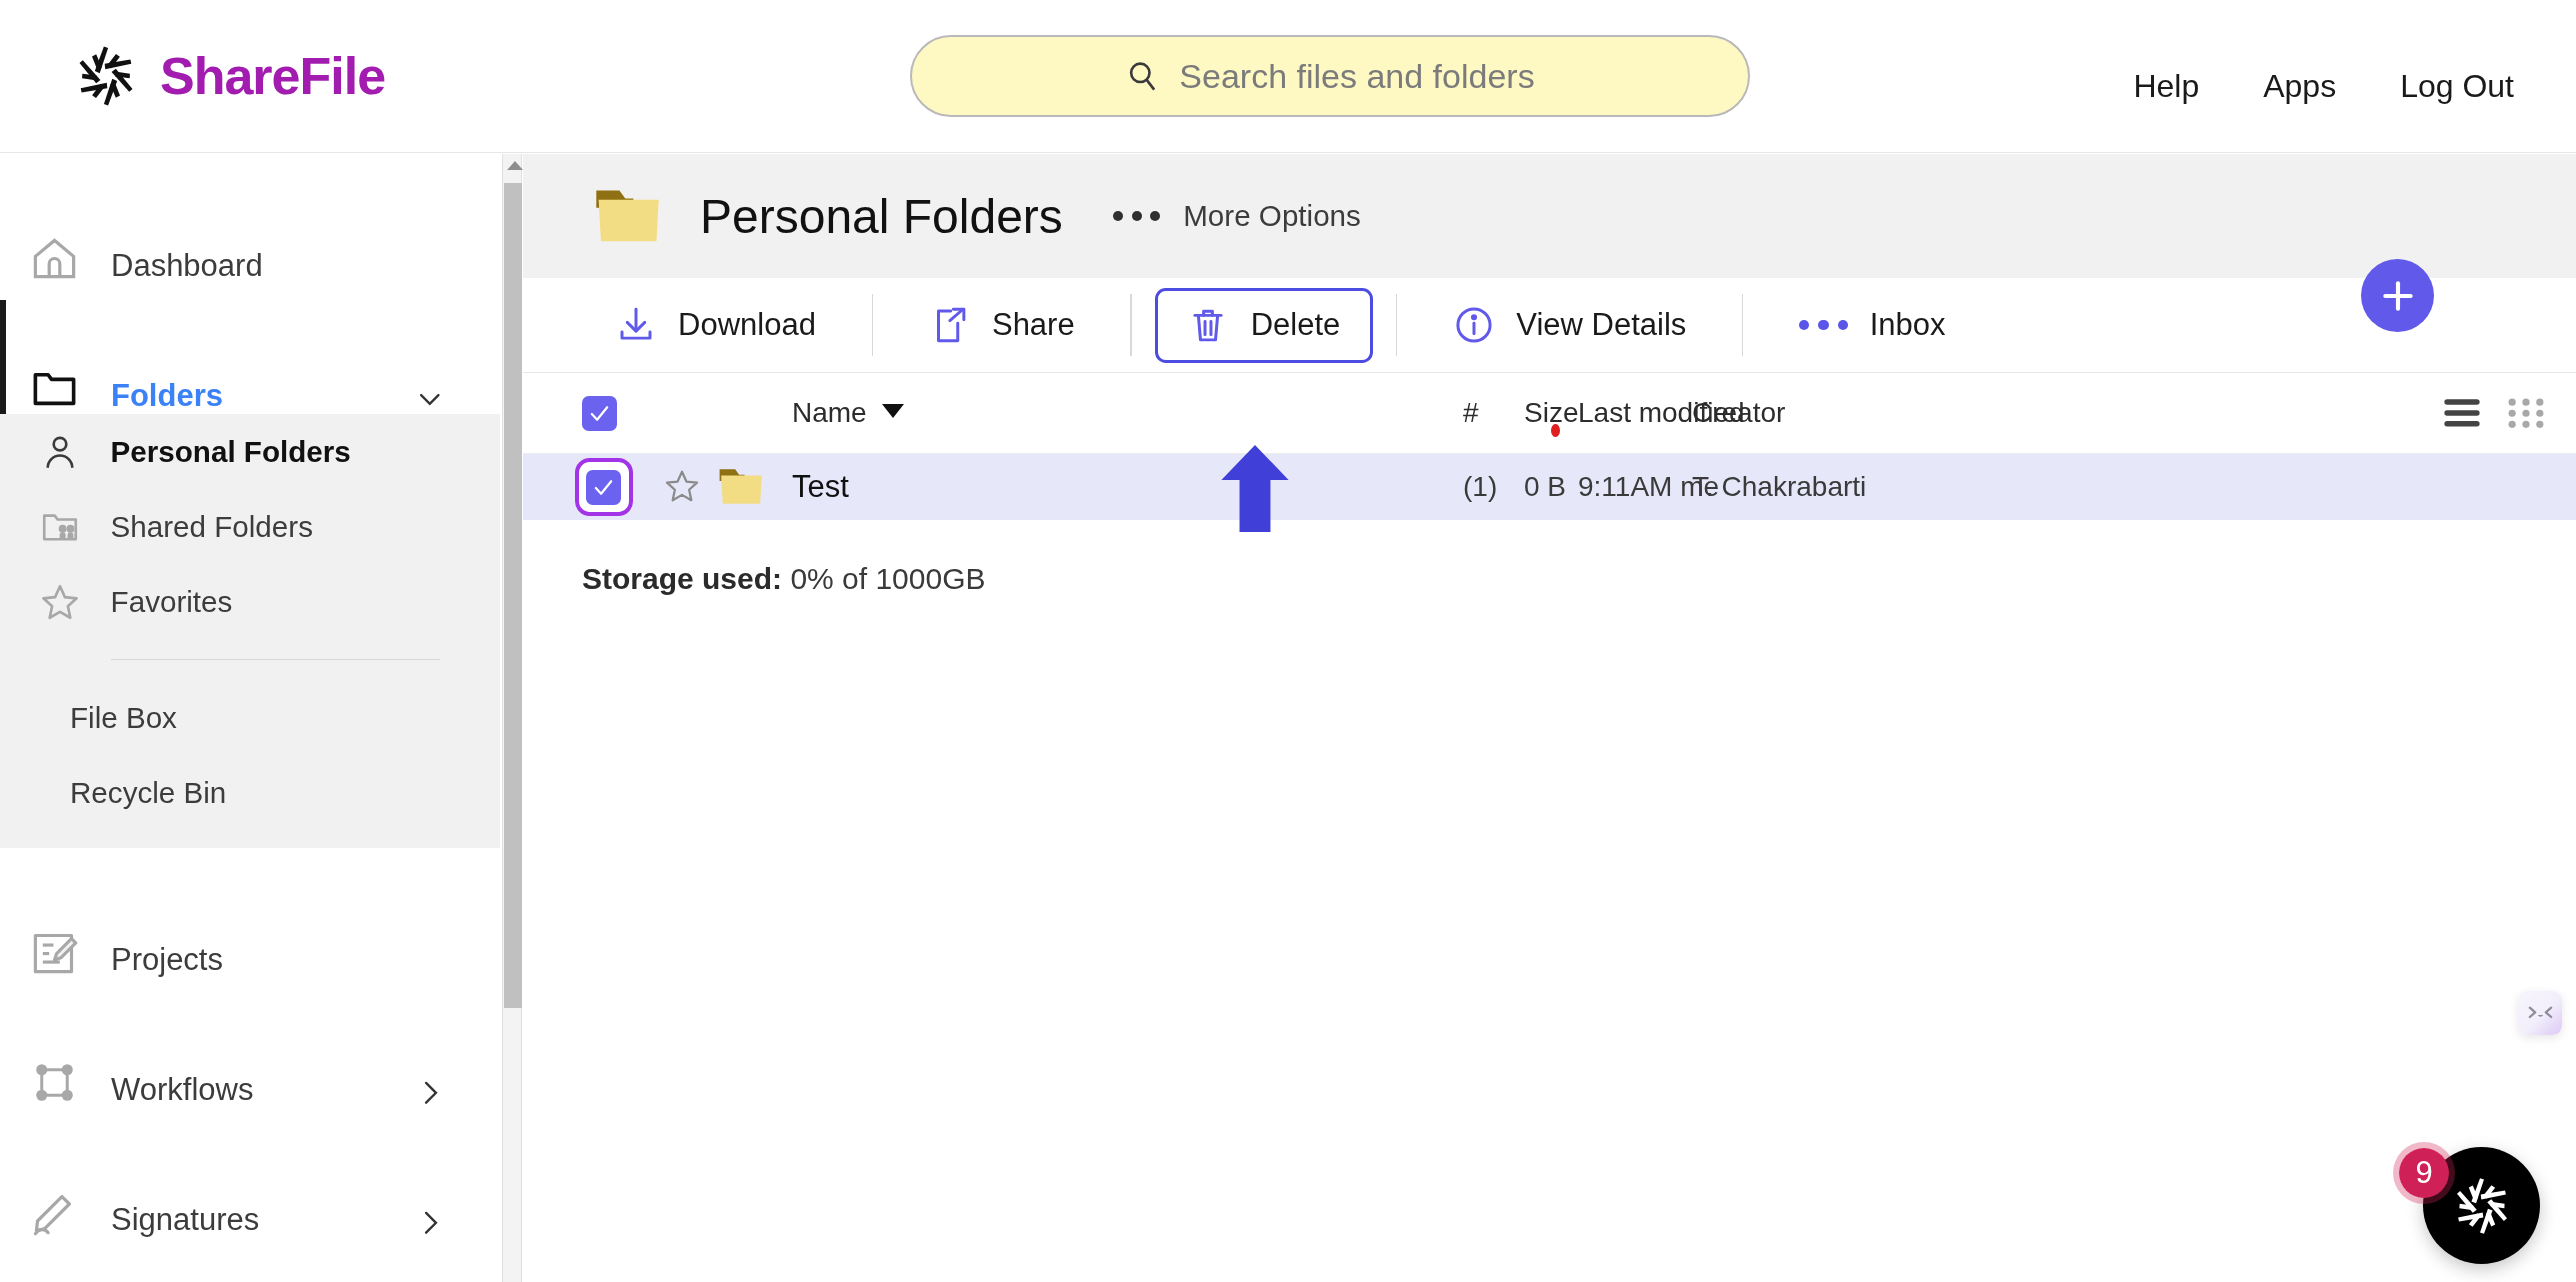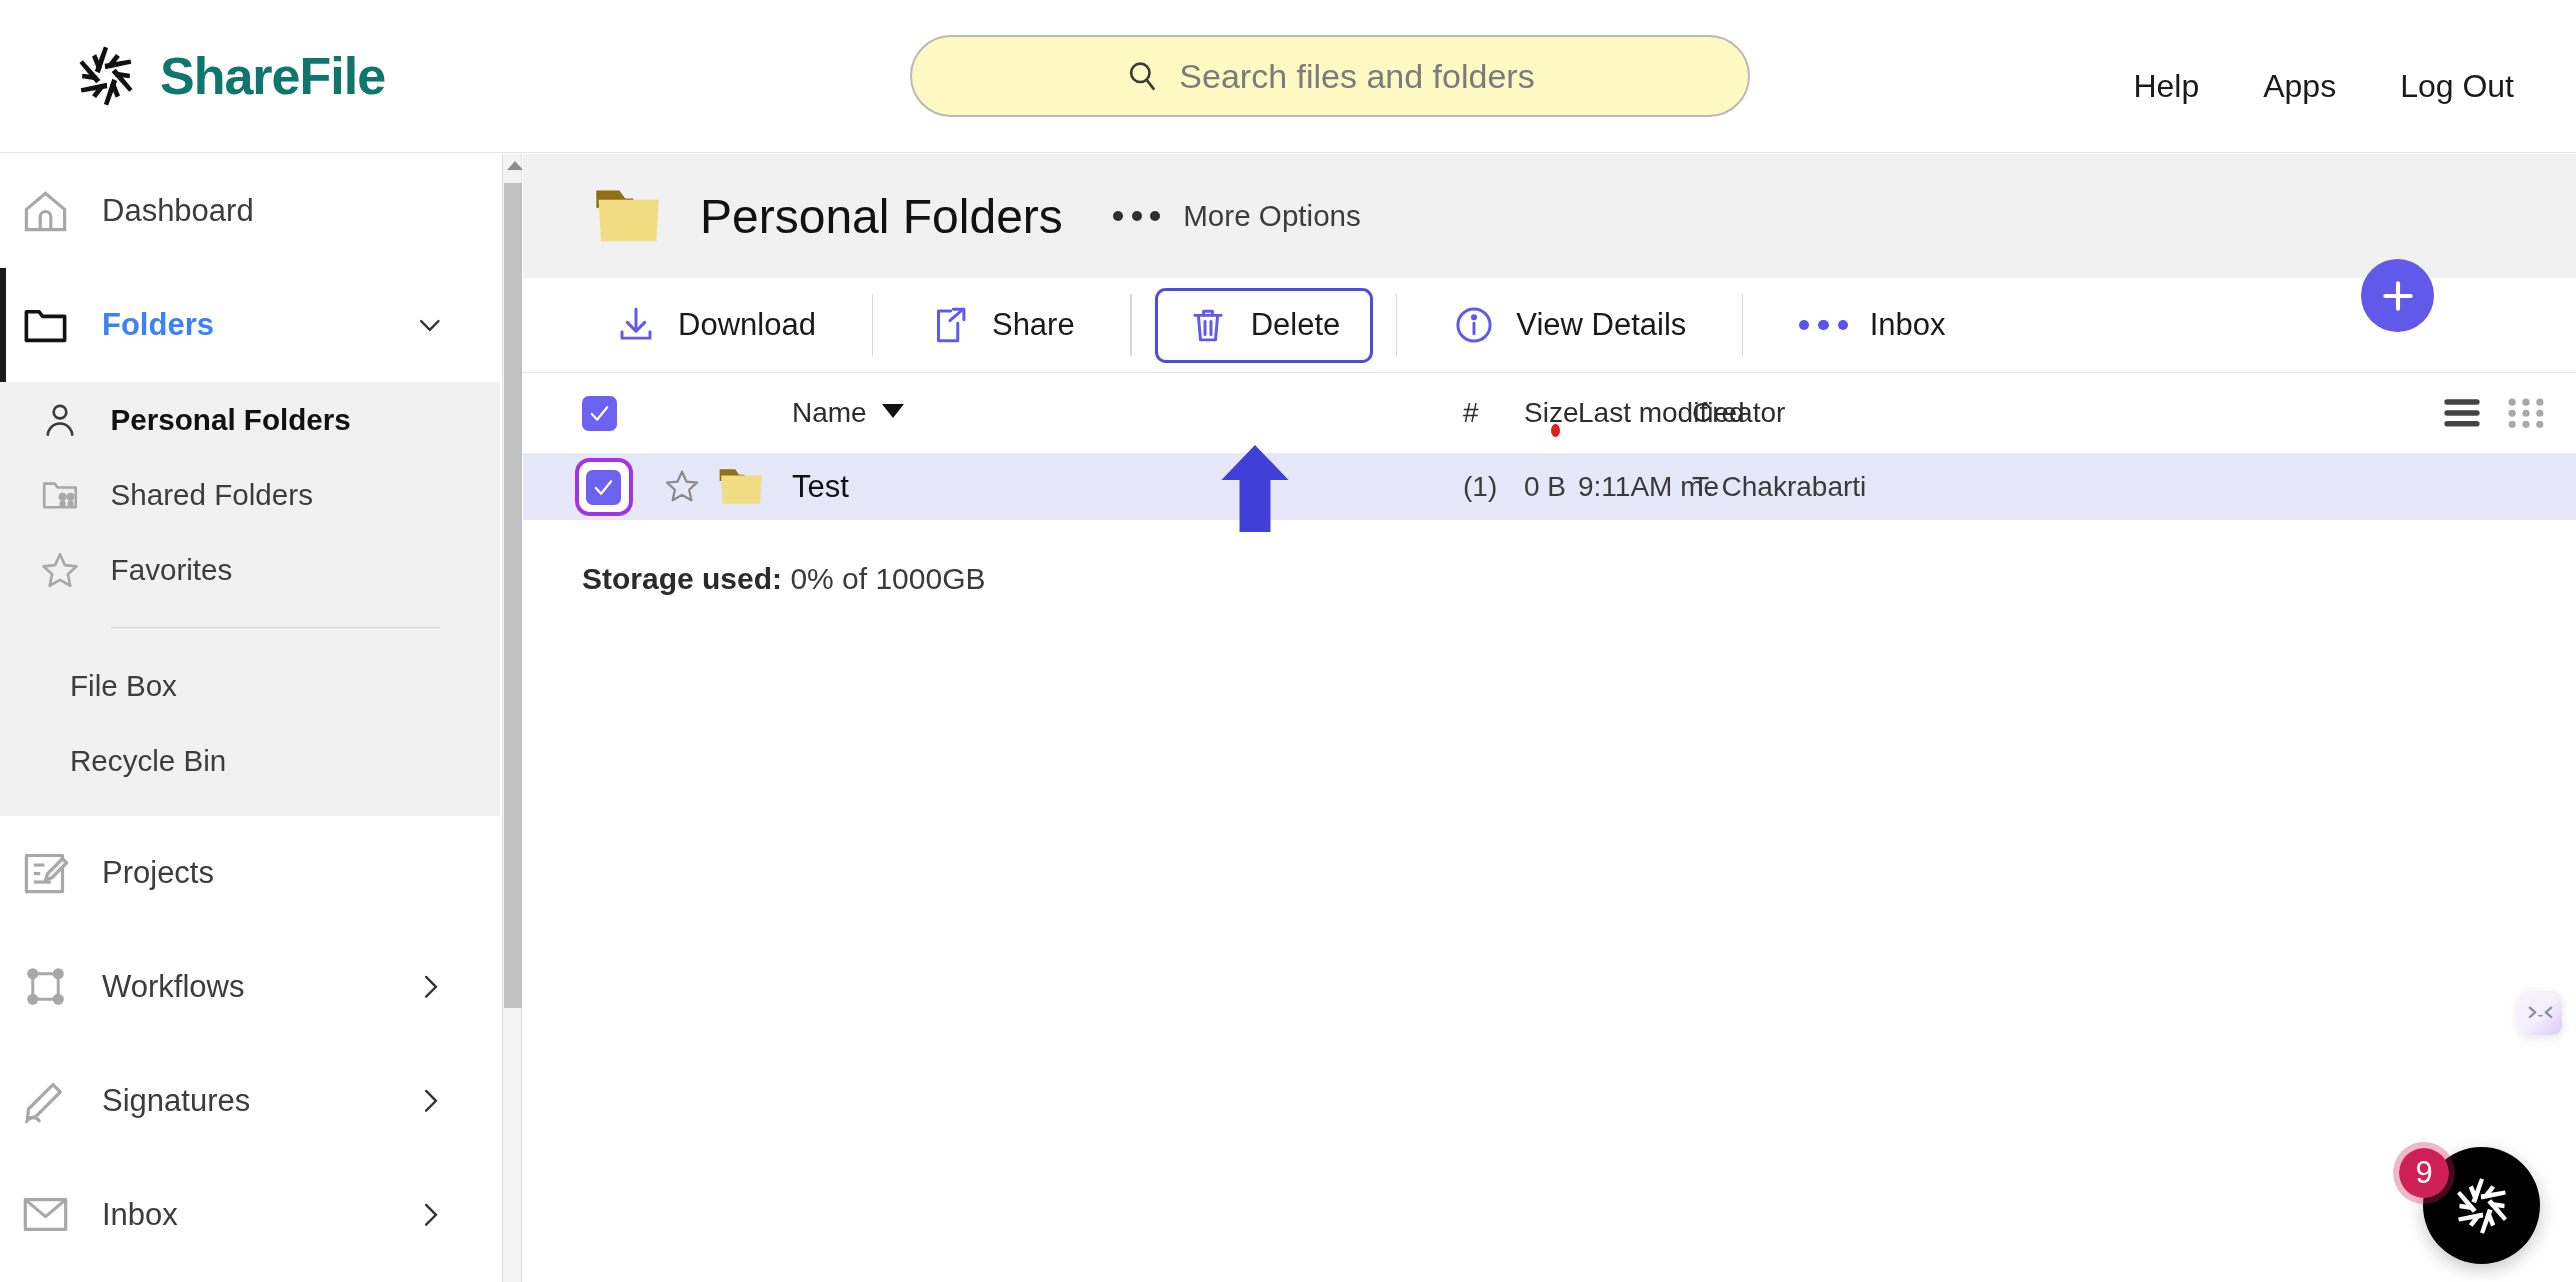--- a/index.html
+++ b/index.html
@@ -16,21 +16,21 @@
   .topbar {
     position: absolute; top: 0; left: 0;
     width: 2576px; height: 153px;
     background: #ffffff;
     border-bottom: 0.7px solid #e6e6e6;
     display: flex; align-items: center;
   }
   .brand { display: flex; align-items: center; margin-left: 71px; }
   .brand-mark { width: 70px; height: 70px; flex: none; }
   .brand-name {
-    font-size: 52px; font-weight: bold; color: #0f766e;
+    font-size: 52px; font-weight: bold; color: #a21caf;
     margin-left: 19px; letter-spacing: -1px;
   }
   .searchwrap {
     position: absolute; left: 910px; top: 35px;
     width: 840px; height: 82px;
   }
   .searchbox {
     width: 100%; height: 100%;
     border: 2px solid #b9b9b9; border-radius: 41px;
     background: #fef9c3; display: flex; align-items: center; justify-content: center;
@@ -44,22 +44,22 @@
   .topnav a { font-size: 32px; color: #1a1a1a; text-decoration: none; }
 
   
   .sidebar {
     position: absolute; left: 0; top: 154px;
     width: 500px; height: 1129px;
     background: #ffffff;
     overflow: hidden;
   }
   .nav-item {
-    position: relative; display: flex; align-items: center;
-    height: 114px; padding-left: 20px;
+    position: relative; display: flex; align-items: flex-end;
+    height: 114px; padding-left: 29px; margin-top: 16px;
   }
   .nav-item .ico { width: 51px; height: 51px; flex: none; margin-right: 0; }
   .nav-item .lbl { font-size: 31px; color: #3c3c3c; margin-left: 31px; }
   .nav-item .chev { position: absolute; right: 55px; width: 29.6px; height: 29.6px; }
 
   .nav-item.active-parent { background: #ffffff; }
   .nav-item.active-parent::before {
     content: ""; position: absolute; left: 0; top: 0;
     width: 6px; height: 100%; background: #1a1a1a;
   }

